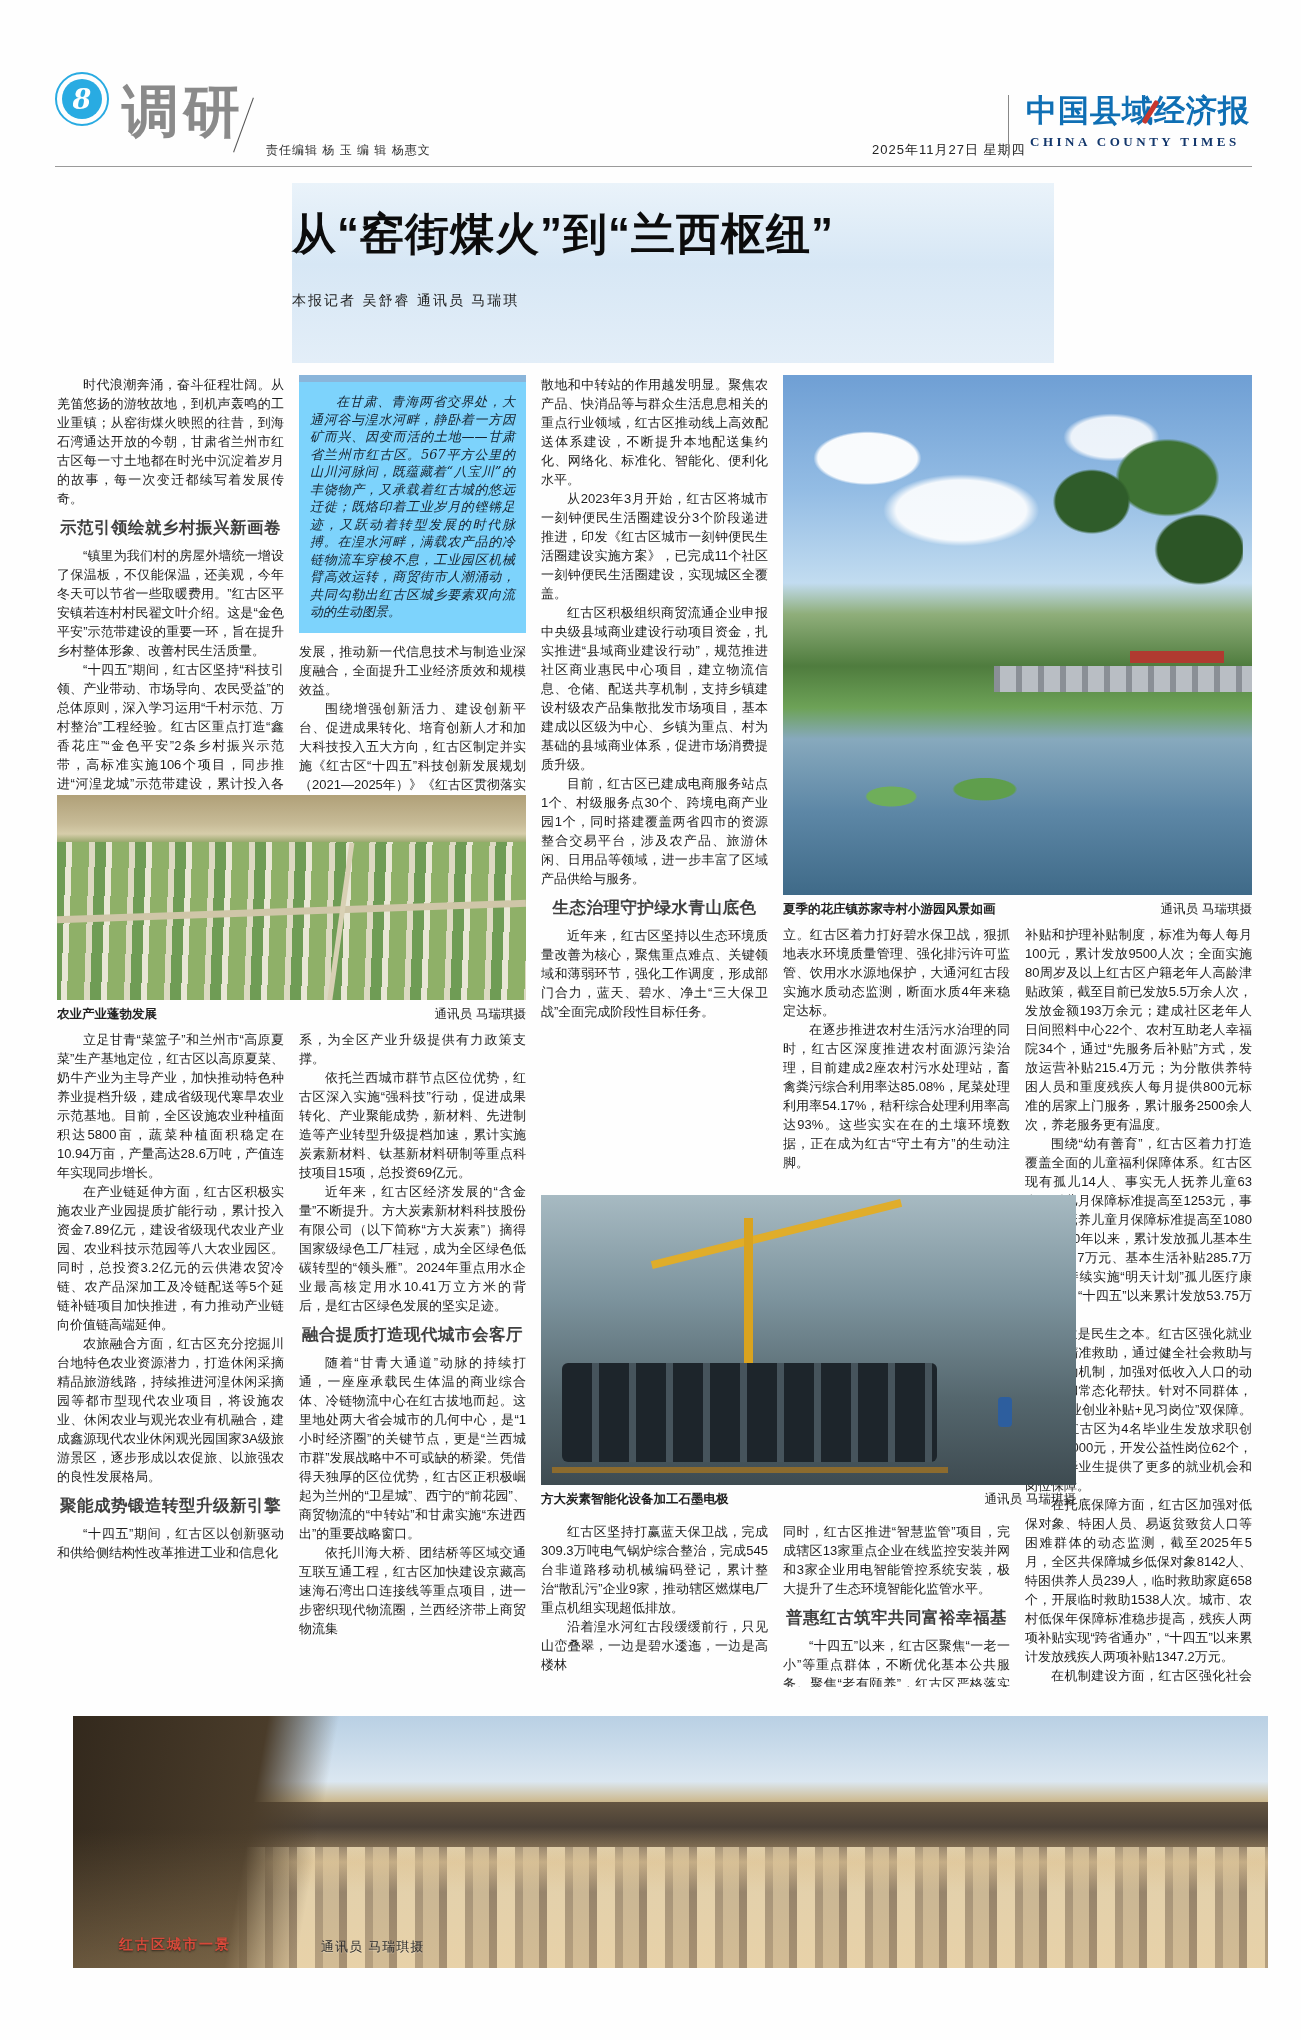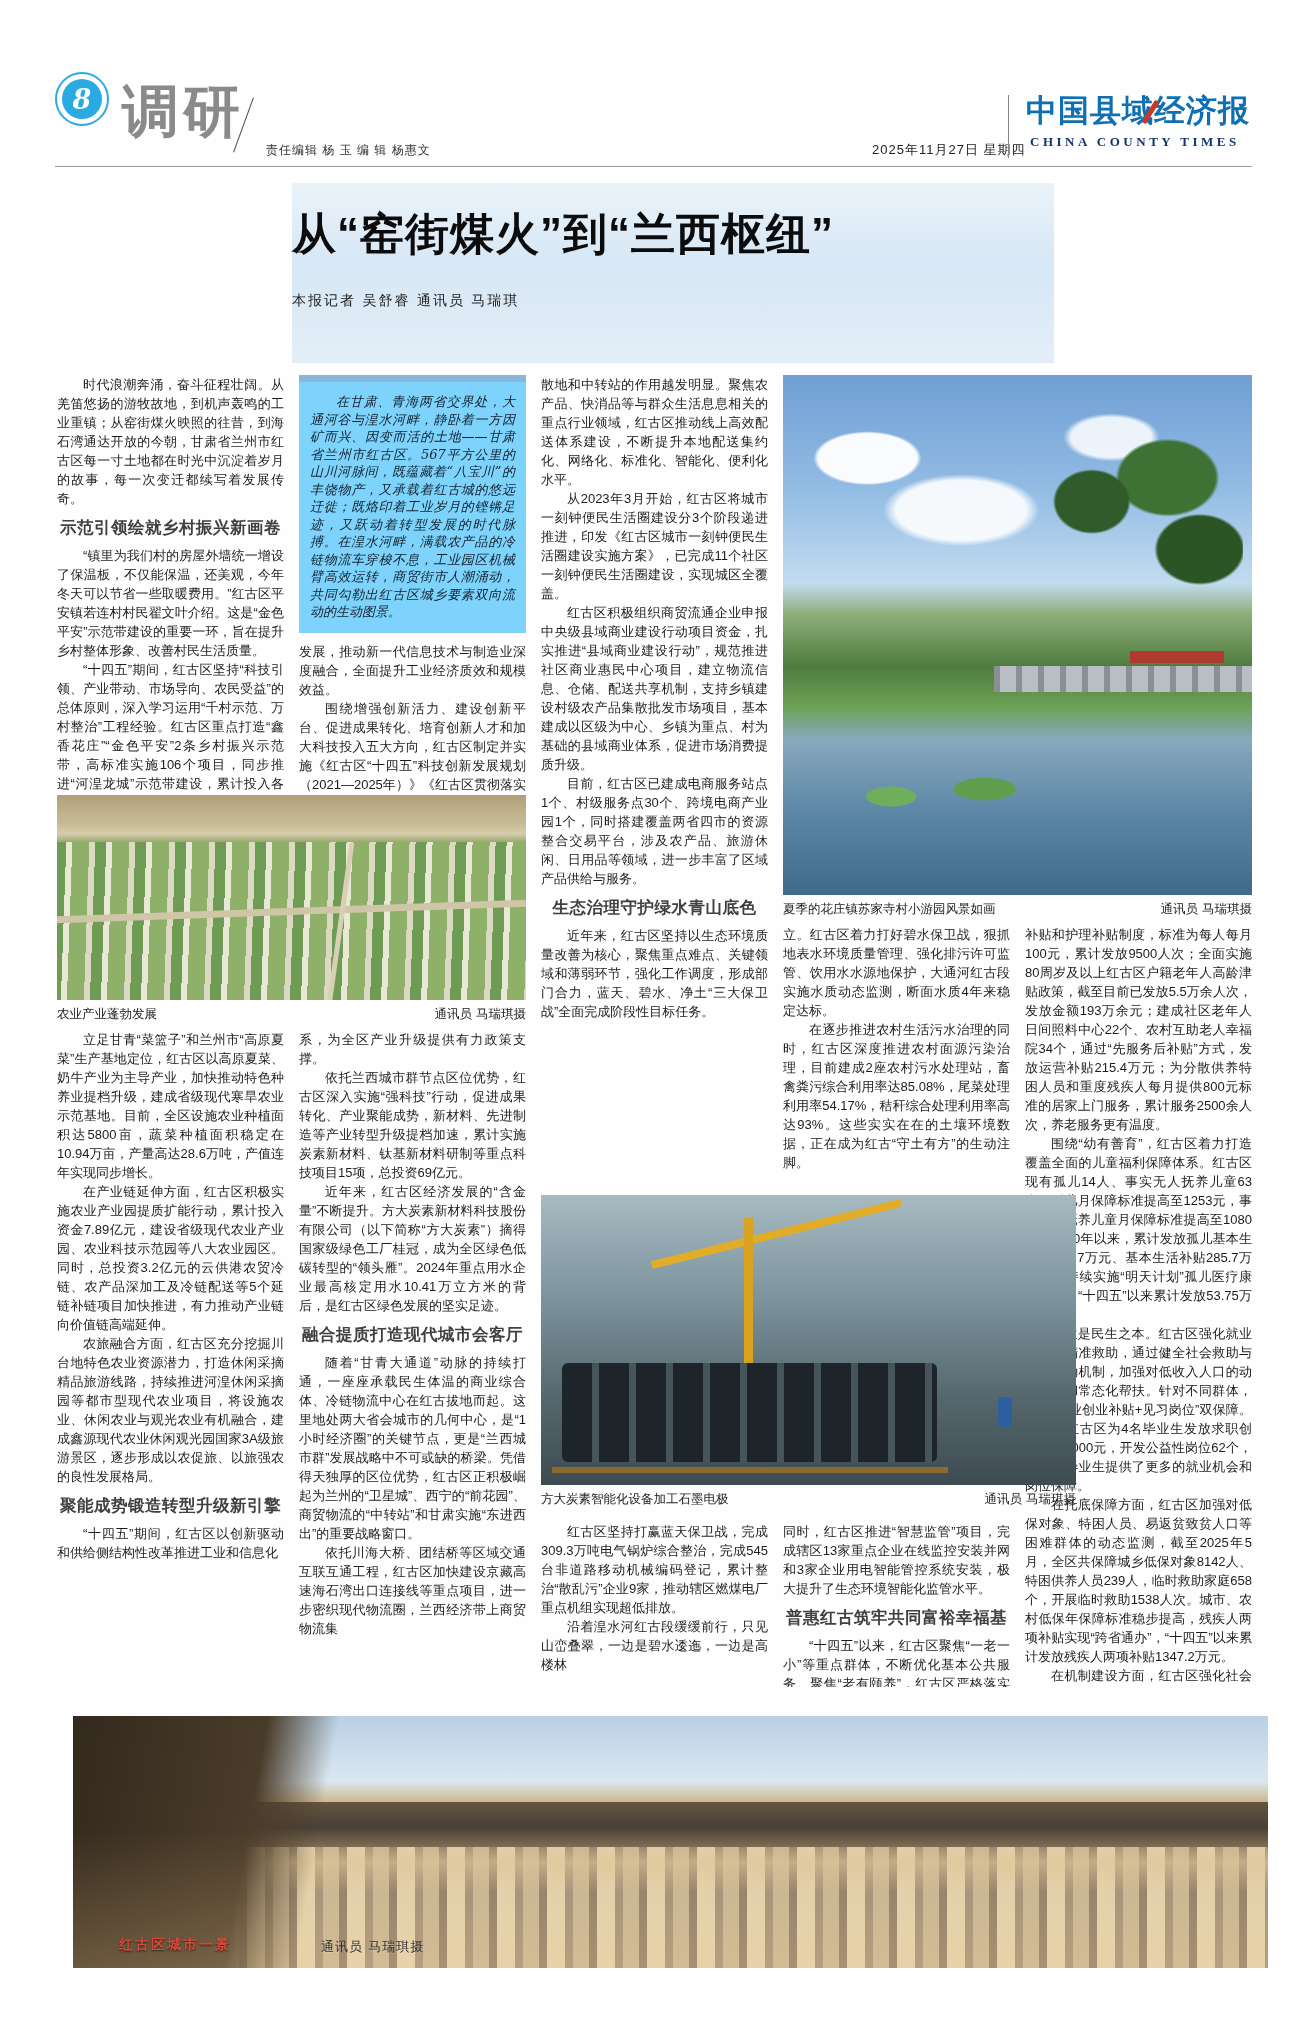--- a/index.html
+++ b/index.html
@@ -31,21 +31,21 @@
   .body-pc{margin:0;font-size:13px;line-height:19px;text-indent:0;}
   .sec-h{margin:9px 0 7px;font-size:16.5px;font-weight:900;text-align:center;color:#404040;letter-spacing:0.5px;}
   
   .intro-box{margin-bottom:9px;}
   .intro-bar{height:7px;background:#8ab5da;}
   .intro-body{background:#7dd3fc;padding:11px 11px 12px;font:italic 13px/17.5px "DejaVu Serif",serif;color:#14212e;text-align:justify;text-indent:2em;}
   
   .fig{position:absolute;}
   .fig-img{position:relative;width:100%;overflow:hidden;}
   .fig-cap{display:flex;justify-content:space-between;padding-top:6px;font:12.5px "DejaVu Serif",serif;color:#222;}
-  .fig-cap .cap{font-weight:400;}
+  .fig-cap .cap{font-weight:700;}
   
   .ph-farm{height:205px;background:
       linear-gradient(180deg,#b0a078 0%,#c7bb97 14%,#d6cdaa 19%,#9aa86e 23%,transparent 23%),
       repeating-linear-gradient(92deg,#6f9c55 0 11px,#e9e7d6 11px 17px,#8fb068 17px 34px,#dcd9c2 34px 40px),
       #7aa05a;}
   .ph-farm .road{position:absolute;left:0;top:55%;width:100%;height:7px;background:#cfc6a8;transform:rotate(-2deg);}
   .ph-farm .road2{position:absolute;left:60%;top:23%;width:5px;height:80%;background:#d8d0b4;transform:rotate(8deg);}
   
   .ph-park{height:520px;background:
       radial-gradient(90px 45px at 18% 16%,rgba(255,255,255,.95) 0 55%,transparent 60%),

